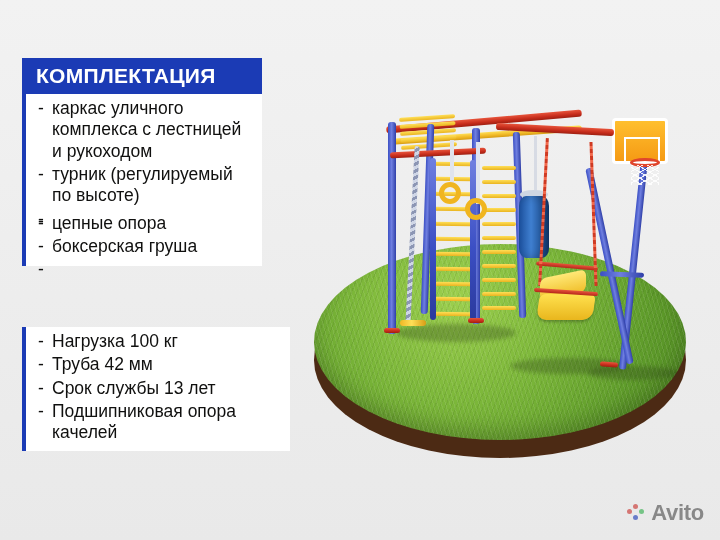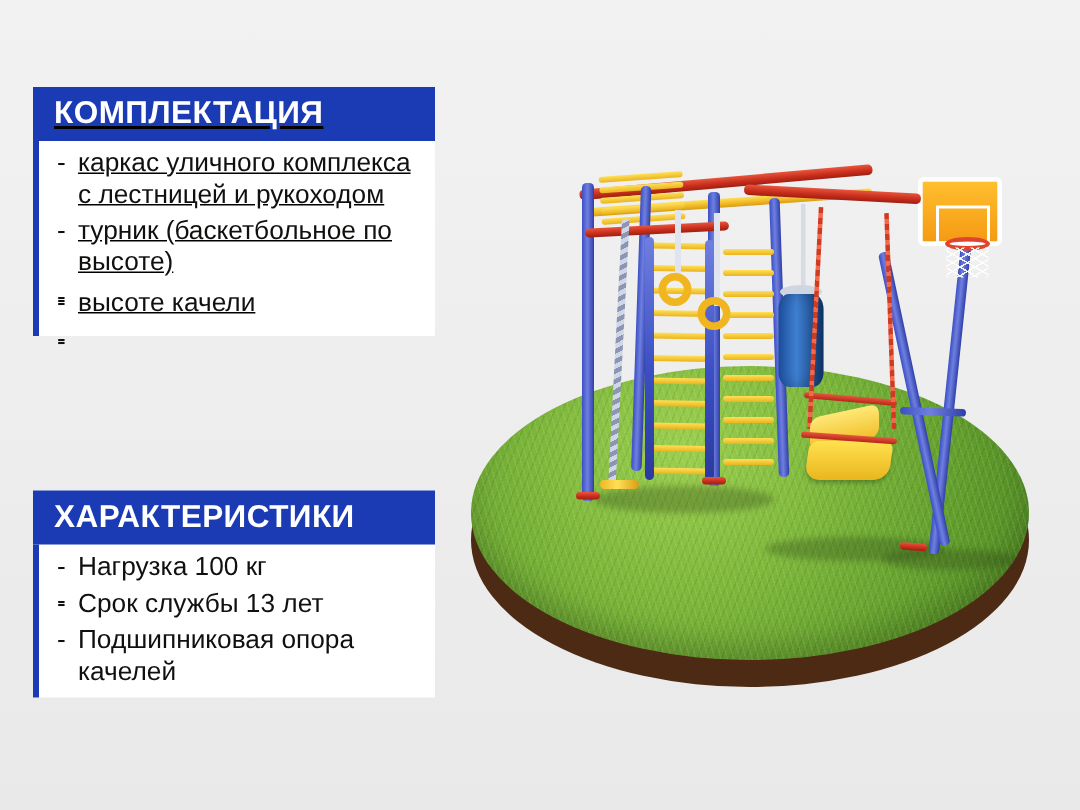--- a/index.html
+++ b/index.html
@@ -53,21 +53,21 @@
     line-height: 1.22;
     padding: 1px 0 1px 16px;
   }
   .panel-body li .dash {
     position: absolute;
     left: 2px;
     top: 1px;
     color: #10100f;
   }
 
-  #panel-komplektaciya { top: 58px; width: 268px; text-decoration: underline; }
+  #panel-komplektaciya { top: 58px; width: 240px; }
   #panel-harakteristiki { top: 327px; width: 268px; }
 
   
   #product {
     position: absolute;
     left: 300px;
     top: 66px;
     width: 400px;
     height: 400px;
   }
@@ -267,36 +267,35 @@
 </head>
 <body>
 
 <div id="shot">
 
   <div class="panel" id="panel-komplektaciya">
     <div class="panel-head">КОМПЛЕКТАЦИЯ</div>
     <div class="panel-body">
       <ul>
         <li><span class="dash">-</span><span>каркас уличного комплекса с лестницей и рукоходом</span></li>
-        <li><span class="dash">-</span><span>турник (баскетбольное по высоте)</span></li>
+        <li><span class="dash">-</span><span>турник (регулируемый по высоте)</span></li>
         <li><span class="dash">-</span></li>
         <li><span class="dash">-</span></li>
-        <li><span class="dash">-</span><span>высоте качели</span></li>
-        <li><span class="dash">-</span></li>
+        <li><span class="dash">-</span><span>цепные опора</span></li>
+        <li><span class="dash">-</span><span>боксерская груша</span></li>
         <li><span class="dash">-</span></li>
       </ul>
     </div>
   </div>
 
   <div class="panel" id="panel-harakteristiki">
-    <div class="panel-head">ХАРАКТЕРИСТИКИ</div>
     <div class="panel-body">
       <ul>
         <li><span class="dash">-</span><span>Нагрузка 100 кг</span></li>
-        <li><span class="dash">-</span></li>
+        <li><span class="dash">-</span><span>Труба 42 мм</span></li>
         <li><span class="dash">-</span><span>Срок службы 13 лет</span></li>
         <li><span class="dash">-</span><span>Подшипниковая опора качелей</span></li>
       </ul>
     </div>
   </div>
 
   <div id="product">
 
     <div class="grass-wrap">
       <div class="grass-side"></div>
@@ -386,14 +385,23 @@
     <div class="swing-back" style="left:240px; top:208px;"></div>
     <div class="swing-seat" style="left:238px; top:228px;"></div>
     <div class="swing-rail" style="left:234px; top:224px; width:64px; transform:rotate(4deg);"></div>
 
     <div class="bar red" style="left:84px; top:262px; width:16px; height:5px;"></div>
     <div class="bar red" style="left:168px; top:252px; width:16px; height:5px;"></div>
     <div class="bar red" style="left:300px; top:296px; width:18px; height:5px; transform:rotate(4deg);"></div>
 
   </div>
 
+  <div id="watermark">
+    <div class="dots">
+      <s style="left:0; top:5px;"></s>
+      <s style="left:6px; top:0;"></s>
+      <s style="left:6px; top:11px; background:#1b3bb5;"></s>
+      <s style="left:12px; top:5px; background:#2fae4a;"></s>
+    </div>
+    <div class="wm-text">Avito</div>
+  </div>
 
 </div>
 
 </body></html>

